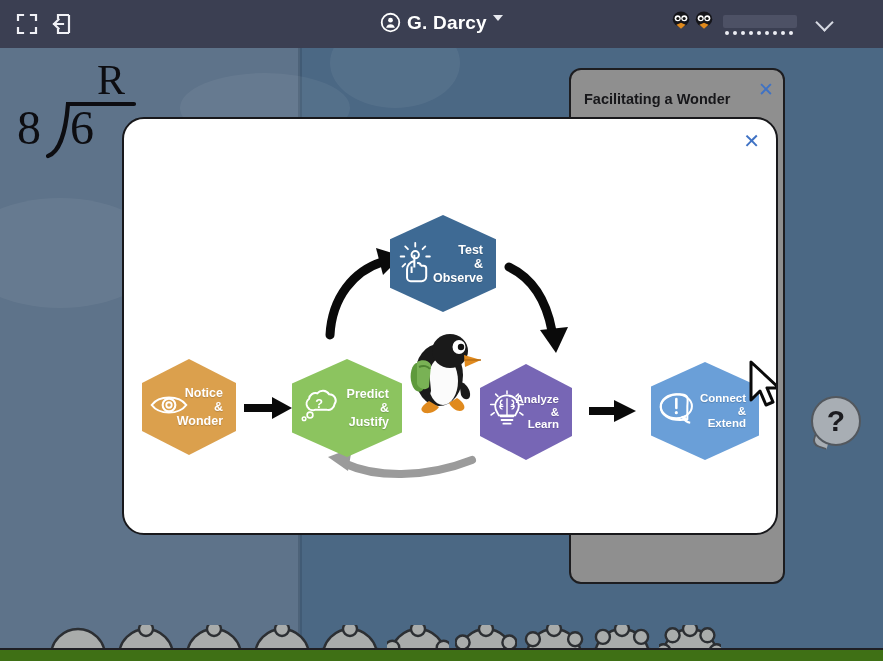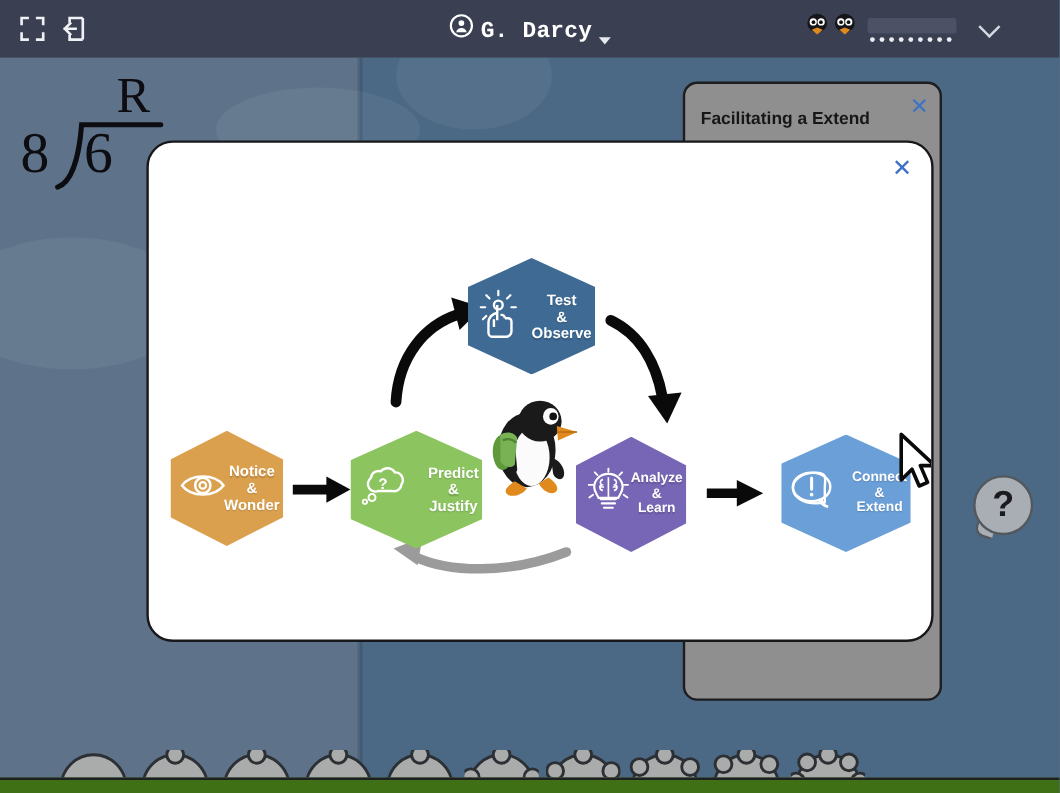--- a/index.html
+++ b/index.html
@@ -23,21 +23,21 @@
   .tb-left{display:flex;align-items:center;gap:13px;padding-left:16px;}
   .icon-btn{width:22px;height:22px;display:block;cursor:pointer;}
   .icon-btn svg{display:block;}
 
   .tb-center{
     position:absolute;left:0;right:0;top:0;height:48px;
     display:flex;align-items:center;justify-content:center;
     pointer-events:none;
   }
   .user-chip{
-    display:flex;align-items:flex-end;gap:6px;pointer-events:auto;cursor:pointer;font-family:Liberation Mono, monospace;
+    display:flex;align-items:flex-start;gap:6px;pointer-events:auto;cursor:pointer;
   }
   .user-name{
     color:#ffffff;font-size:19px;font-weight:bold;letter-spacing:.2px;
   }
   .caret{
     width:0;height:0;border-left:5px solid transparent;border-right:5px solid transparent;
     border-top:6px solid #e7e9ef;margin-top:3px;
   }
   .caret.thin{
     border:none;width:11px;height:11px;
@@ -123,22 +123,22 @@
 
   
   .diagram{position:absolute;left:0;top:0;width:656px;height:418px;}
   .hex{
     position:absolute;
     display:flex;align-items:center;justify-content:flex-end;
     clip-path:polygon(50% 0%,100% 25%,100% 75%,50% 100%,0% 75%,0% 25%);
     color:#fff;
   }
   .hex .lbl{
-    font-size:12.5px;font-weight:bold;line-height:1.12;text-align:center;
-    padding-right:3px;text-shadow:0 1px 1px rgba(0,0,0,.18);
+    font-size:12.5px;font-weight:bold;line-height:1.12;text-align:right;
+    padding-right:13px;text-shadow:0 1px 1px rgba(0,0,0,.18);
   }
   .hex .ico{position:absolute;left:7px;top:50%;transform:translateY(-50%);}
   .hex.small .lbl{font-size:11.5px;}
   .cursor-ptr{position:absolute;left:623px;top:240px;z-index:50;}
 
   .penguin{position:absolute;left:404px;top:330px;z-index:5;}
 </style>
 </head>
 <body>
 
@@ -313,21 +313,21 @@
             <circle cx="7.6" cy="44.5" r="7" fill="#a9acab" stroke="#2c2f33" stroke-width="2.4"></circle>
             <circle cx="4.4" cy="26.3" r="7" fill="#a9acab" stroke="#2c2f33" stroke-width="2.4"></circle>
             <circle cx="13.6" cy="10.3" r="7" fill="#a9acab" stroke="#2c2f33" stroke-width="2.4"></circle>
           </svg></div>
       </div>
 
   </div>
   <div class="ground"></div>
 
   <div class="modal-back">
-    <div class="mb-title">Facilitating a Extend</div>
+    <div class="mb-title">Facilitating a Wonder</div>
     <div class="mb-close">✕</div>
     <div id="backLines"></div>
   </div>
 
   <div class="help-tail"></div>
   <div class="help-bubble">?</div>
 
   <div class="modal-front">
     <div class="mf-close">✕</div>
 

